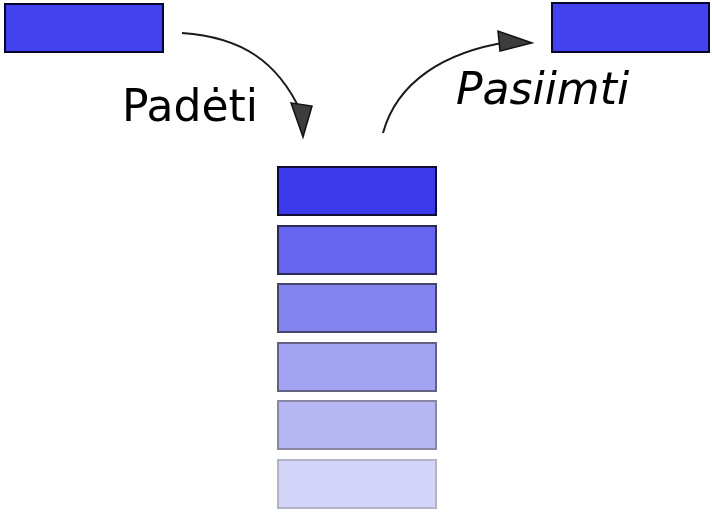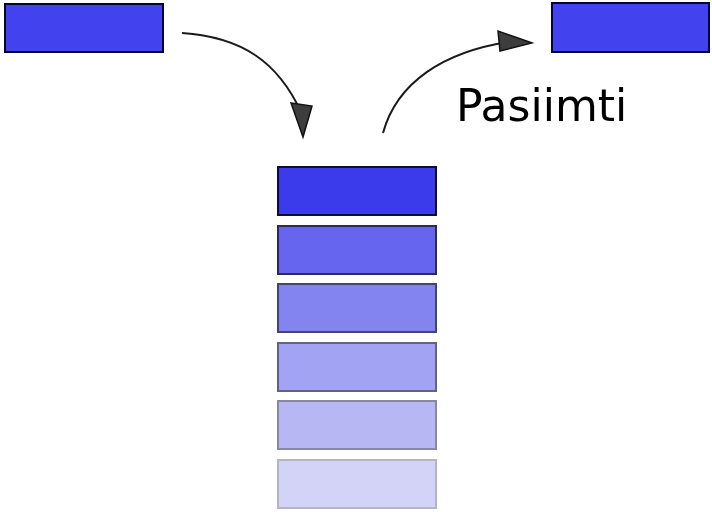--- a/index.html
+++ b/index.html
@@ -35,21 +35,21 @@
     width: 159px; height: 51px;
   }
   .flow-label {
     position: absolute;
     font-size: 44px;
     line-height: 1;
     color: #000000;
     white-space: nowrap;
   }
   .label-push { left: 122px; top: 84px; }
-  .label-pop  { left: 456px; top: 84px; }
+  .label-pop  { left: 456px; top: 67px; font-style: italic; }
   .stack {
     position: absolute;
     left: 277px; top: 166px;
     width: 160px;
     display: flex;
     flex-direction: column;
     gap: 8.6px;
   }
   .stack-item {
     box-sizing: border-box;
@@ -71,20 +71,21 @@
     <g>
       <path class="arrow-line" d="M 383,133 C 397,82 444,52 508,42" fill="none" stroke="#1a1a1a" stroke-width="2"></path>
       <polygon class="arrow-head" points="498,31 500,51 532,43" fill="#3d3d3d" stroke="#111111" stroke-width="1.5"></polygon>
     </g>
   </svg>
 
   <div class="item-box box-incoming" style="background: rgb(66, 66, 238); border-color: rgb(6, 6, 42);"></div>
 
   <div class="item-box box-outgoing" style="background: rgb(66, 66, 238); border-color: rgb(6, 6, 42);"></div>
 
+  <div class="flow-label label-push" style="color: rgb(0, 0, 0);">Padėti</div>
 
   <div class="flow-label label-pop" style="color: rgb(0, 0, 0);">Pasiimti</div>
 
   <div class="stack">
       <div class="stack-item" style="background: rgb(59, 59, 236); border-color: rgb(13, 13, 56);"></div>
       <div class="stack-item" style="background: rgb(101, 101, 240); border-color: rgb(43, 43, 85);"></div>
       <div class="stack-item" style="background: rgb(132, 132, 241); border-color: rgb(69, 69, 107);"></div>
       <div class="stack-item" style="background: rgb(163, 163, 243); border-color: rgb(98, 98, 133);"></div>
       <div class="stack-item" style="background: rgb(183, 183, 244); border-color: rgb(136, 136, 164);"></div>
       <div class="stack-item" style="background: rgb(211, 211, 247); border-color: rgb(179, 179, 199);"></div>

